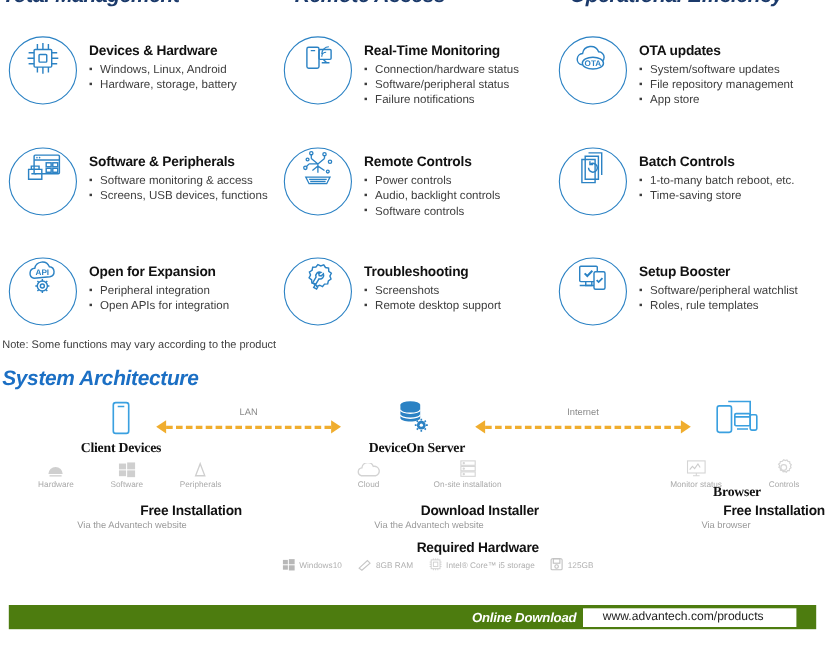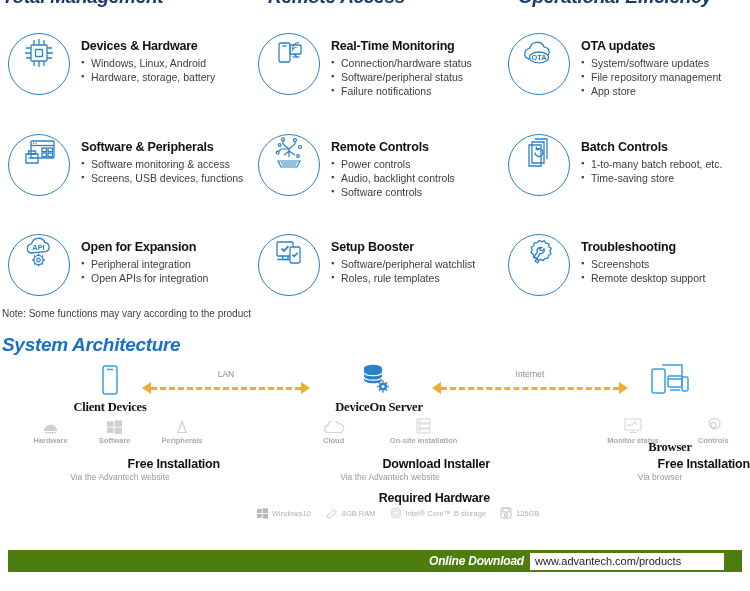--- a/index.html
+++ b/index.html
@@ -91,21 +91,21 @@
   }
   .arrow .head.left  { border-right: 9px solid #f0ad2e; }
   .arrow .head.right { border-left: 9px solid #f0ad2e; }
   .arrow-label {
     position: absolute; text-align: center;
     font-size: 8.5px; color: #8a8a8a;
   }
 
   
   .subgroup { position: absolute; display: flex; }
-  .subitem { text-align: center; font-weight: bold; }
+  .subitem { text-align: center; }
   .subitem .sicon {
     height: 20px; display: flex; align-items: flex-end; justify-content: center;
     margin-bottom: 2px;
   }
   .subitem .slabel { font-size: 7.5px; color: #aaaaaa; white-space: nowrap; }
 
   .blocktitle {
     position: absolute; text-align: right;
     font-size: 12.5px; font-weight: bold; color: #111111; letter-spacing: -0.2px;
   }
@@ -127,21 +127,21 @@
     display: flex; align-items: center; justify-content: flex-end;
   }
   .footer-label {
     font-size: 12px; font-weight: bold; font-style: italic; color: #ffffff;
     margin-right: 6px; letter-spacing: -0.2px;
   }
   .footer-url {
     background: #ffffff; color: #222222;
     font-size: 11px;
     height: 17px; line-height: 17px;
-    width: 194px; padding-left: 5px;
+    width: 194px; padding-left: 18px;
     margin-right: 18px;
   }
 </style>
 </head>
 <body>
 
 <div class="page">
 
   <div class="col-heads">
     <div class="col-head">Total Management</div>
@@ -299,51 +299,51 @@
           <div class="ftitle">Open for Expansion</div>
           <ul class="flist">
             <li>Peripheral integration</li>
             <li>Open APIs for integration</li>
           </ul>
         </div>
       </div>
 
       <div class="fcell r2">
         <div class="circle">
+          <svg width="38" height="38" viewBox="0 0 38 38" fill="none" stroke="#2b82c4" stroke-width="1.3">
+            <path d="M19 5.5l2.6 1.2 2.7-.9 1.6 2.4 2.8.5.2 2.9 2.3 1.8-1.3 2.6 1 2.7-2.4 1.6-.6 2.8-2.9.2-1.8 2.3-2.6-1.3-2.7 1-1.6-2.4-2.8-.6-.2-2.9-2.3-1.8 1.3-2.6-1-2.7 2.4-1.6.6-2.8 2.9-.2z"></path>
+            <path d="M21.8 12.6a3.4 3.4 0 0 0-4.5 4.3l-3.1 5.3 2.6 1.6 3.2-5.3a3.4 3.4 0 0 0 4-4.6l-2 2-1.8-.4-.4-1.8z"></path>
+            <path d="M16.6 23.8l-1.4 2.5 2.6 1.5 1.4-2.4"></path>
+          </svg>
+        </div>
+        <div class="ftext">
+          <div class="ftitle">Troubleshooting</div>
+          <ul class="flist">
+            <li>Screenshots</li>
+            <li>Remote desktop support</li>
+          </ul>
+        </div>
+      </div>
+
+      <div class="fcell r2">
+        <div class="circle">
           <svg width="38" height="34" viewBox="0 0 38 34" fill="none" stroke="#2b82c4" stroke-width="1.3">
             <rect x="7" y="7" width="16" height="14" rx="1"></rect>
             <path d="M11.5 13.5l2.4 2.4 4.6-4.8" stroke-width="1.8"></path>
             <path d="M12.5 21v3.5h5.5V21"></path>
             <line x1="7" y1="24.5" x2="23" y2="24.5"></line>
             <rect x="20" y="12" width="10" height="16" rx="1.4" fill="#ffffff"></rect>
             <path d="M22.4 19.6l1.8 1.8 3.5-3.6" stroke-width="1.6"></path>
           </svg>
         </div>
         <div class="ftext">
           <div class="ftitle">Setup Booster</div>
           <ul class="flist">
             <li>Software/peripheral watchlist</li>
             <li>Roles, rule templates</li>
-          </ul>
-        </div>
-      </div>
-
-      <div class="fcell r2">
-        <div class="circle">
-          <svg width="38" height="38" viewBox="0 0 38 38" fill="none" stroke="#2b82c4" stroke-width="1.3">
-            <path d="M19 5.5l2.6 1.2 2.7-.9 1.6 2.4 2.8.5.2 2.9 2.3 1.8-1.3 2.6 1 2.7-2.4 1.6-.6 2.8-2.9.2-1.8 2.3-2.6-1.3-2.7 1-1.6-2.4-2.8-.6-.2-2.9-2.3-1.8 1.3-2.6-1-2.7 2.4-1.6.6-2.8 2.9-.2z"></path>
-            <path d="M21.8 12.6a3.4 3.4 0 0 0-4.5 4.3l-3.1 5.3 2.6 1.6 3.2-5.3a3.4 3.4 0 0 0 4-4.6l-2 2-1.8-.4-.4-1.8z"></path>
-            <path d="M16.6 23.8l-1.4 2.5 2.6 1.5 1.4-2.4"></path>
-          </svg>
-        </div>
-        <div class="ftext">
-          <div class="ftitle">Troubleshooting</div>
-          <ul class="flist">
-            <li>Screenshots</li>
-            <li>Remote desktop support</li>
           </ul>
         </div>
       </div>
 
     </div>
   </div>
 
   <div class="note">Note: Some functions may vary according to the product</div>
 
   <div class="sa-title">System Architecture</div>

